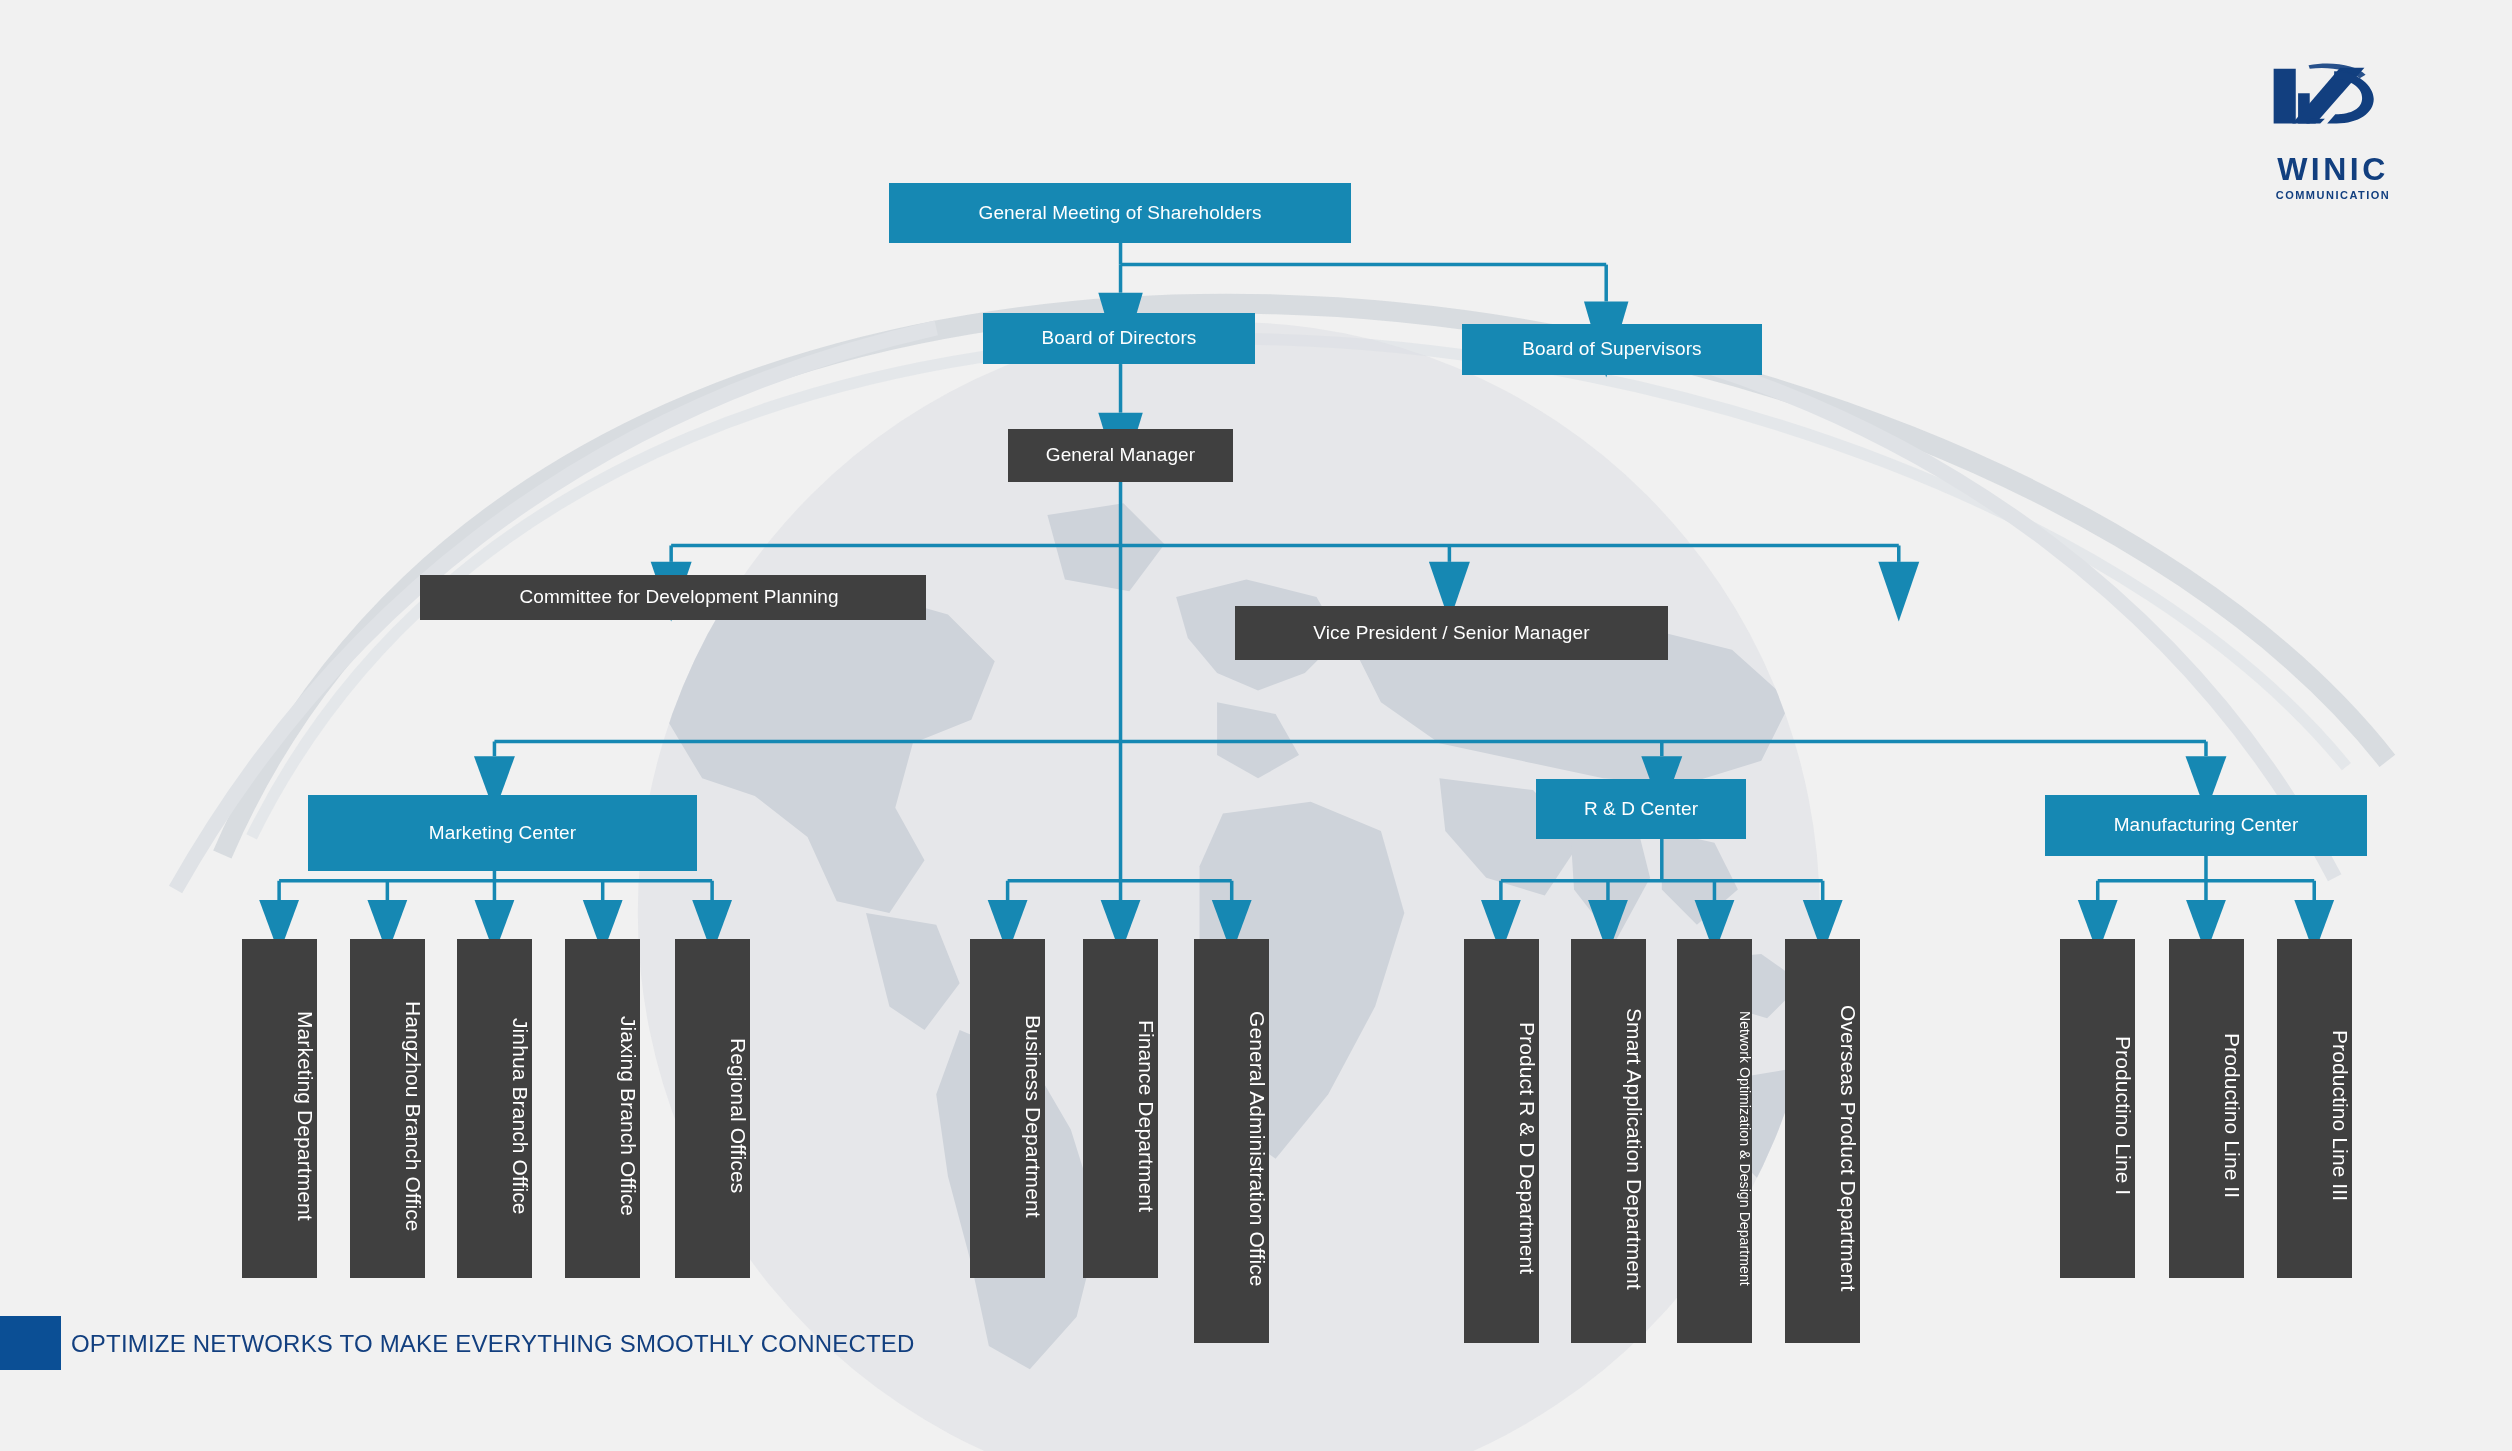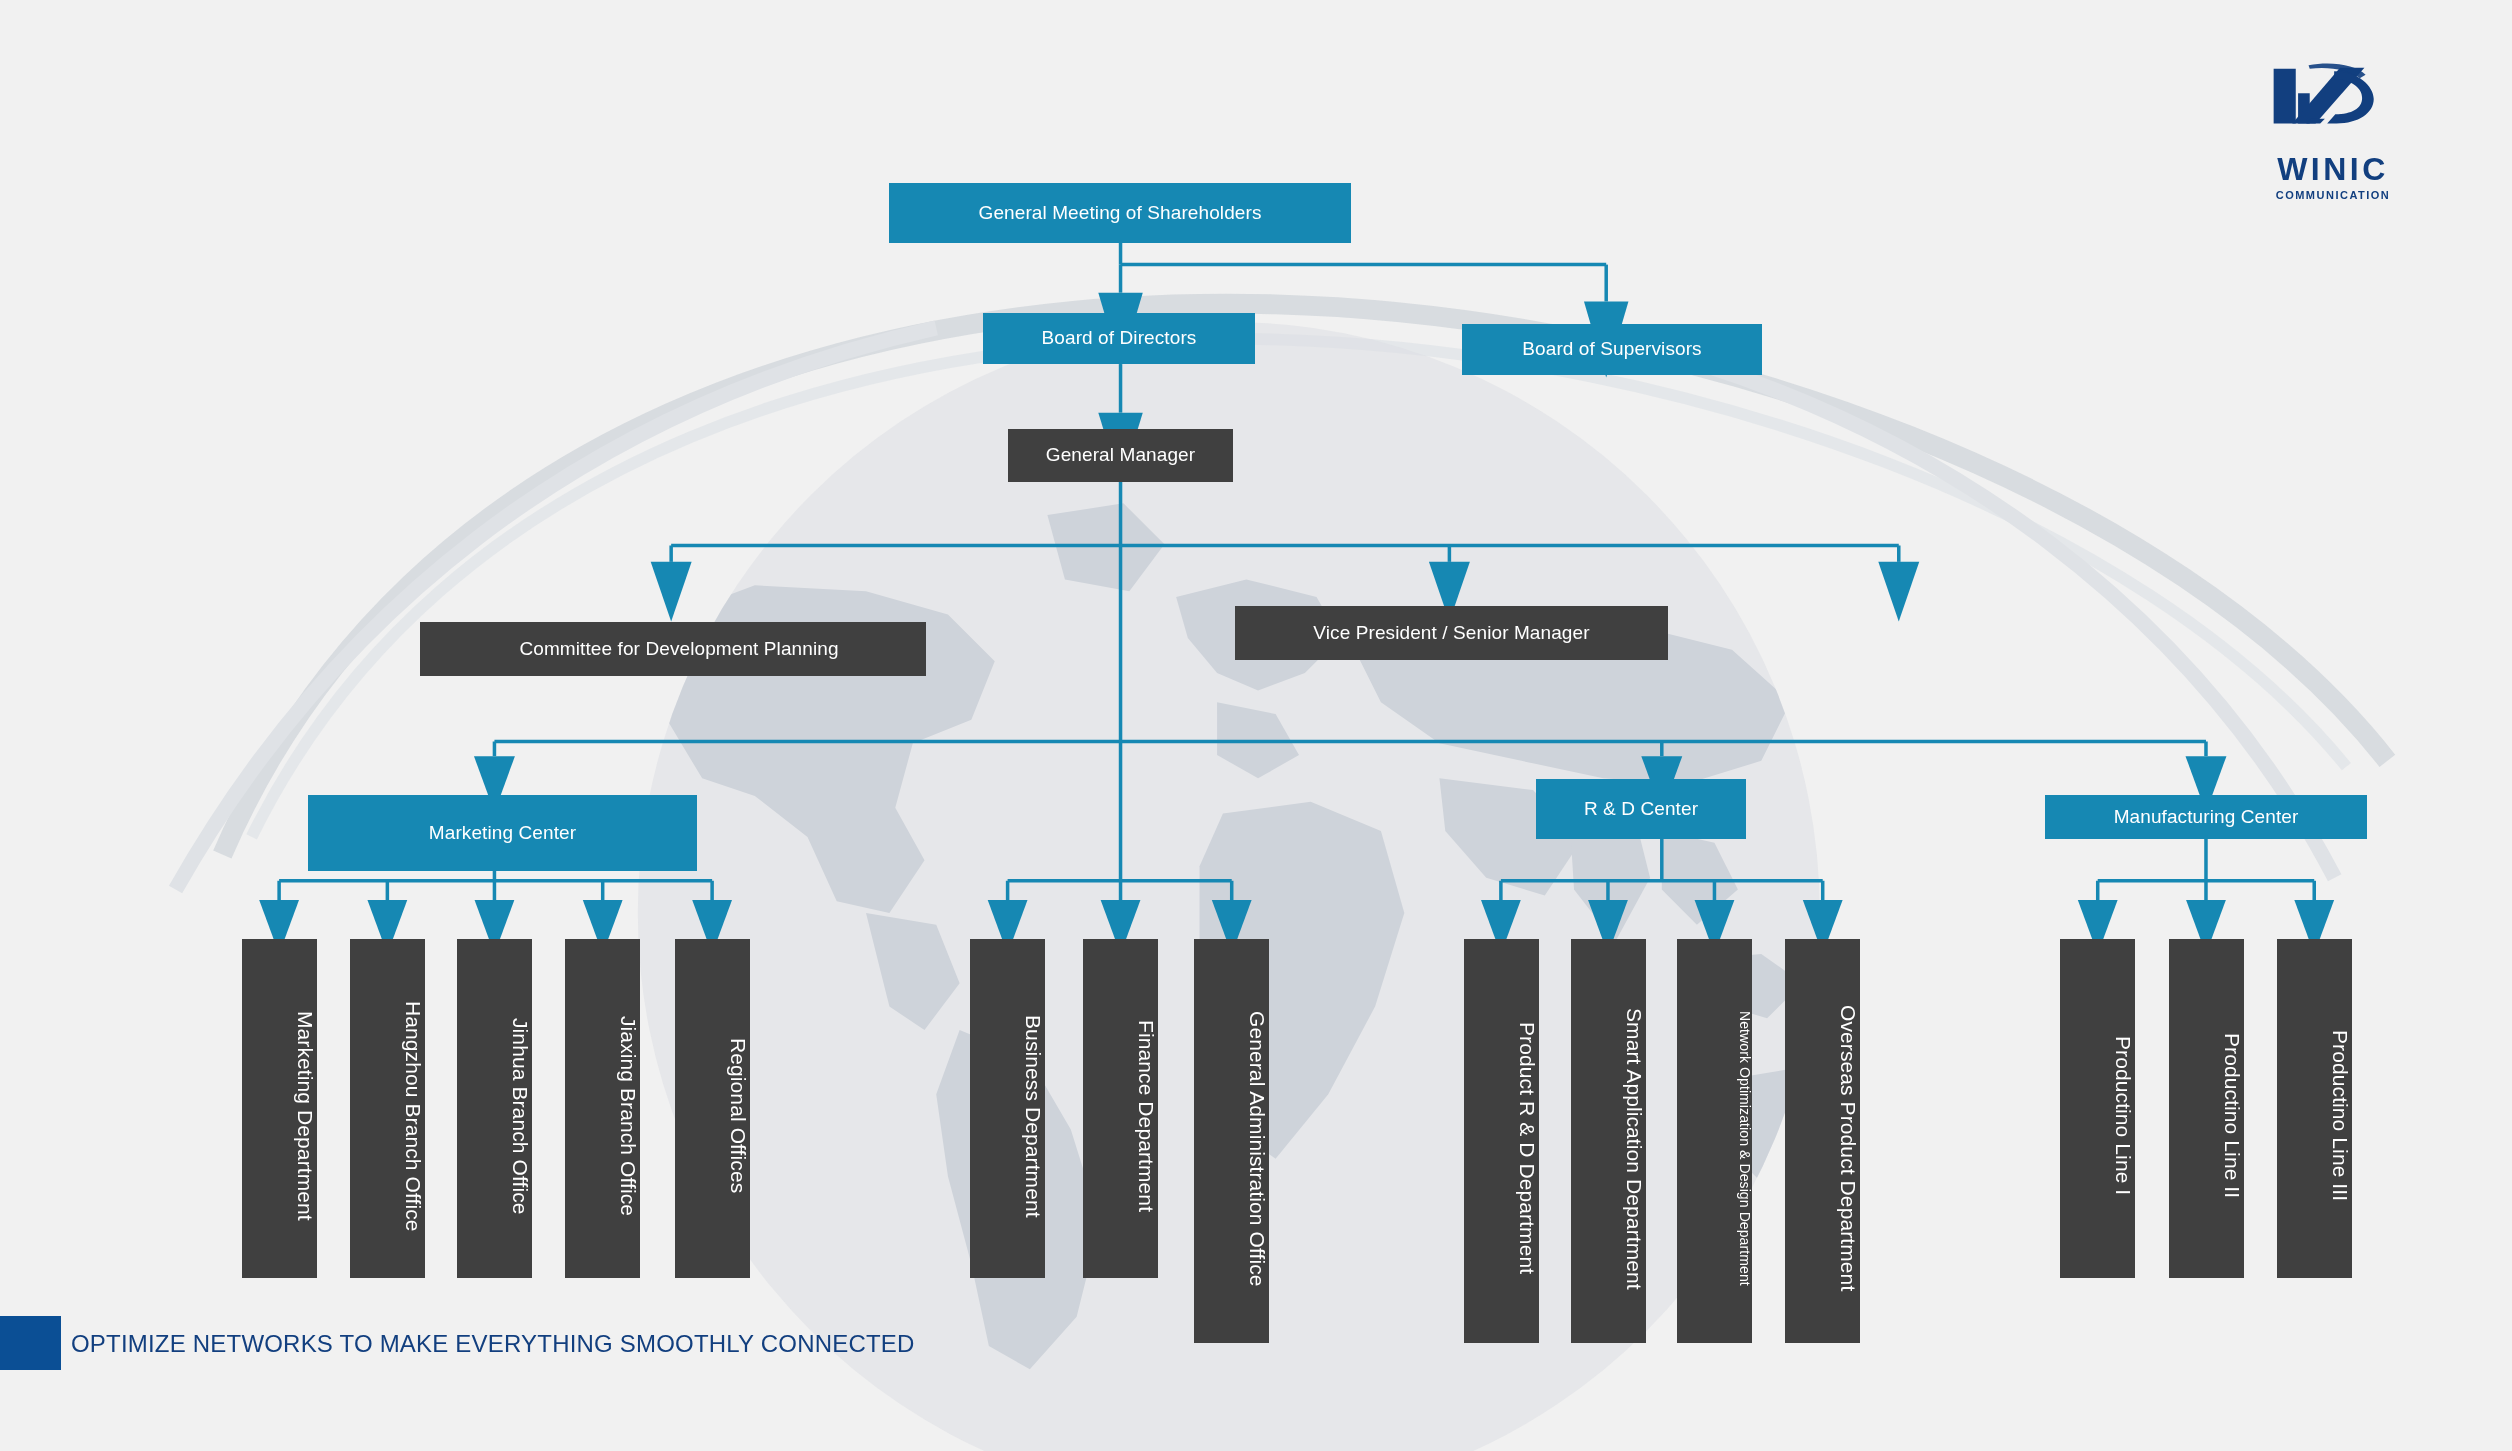--- a/index.html
+++ b/index.html
@@ -207,34 +207,34 @@
     <span>Board of Directors</span>
   </div>
   <div class="node dark h" style="left:1462px; top:324px; width:300px; height:51px;">
     <span>Board of Supervisors</span>
   </div>
 
   <div class="node light h" style="left:1008px; top:429px; width:225px; height:53px;">
     <span>General Manager</span>
   </div>
 
-  <div class="node light h" style="left:420px; top:622px; width:506px; height:54px;padding-left:12px;">
+  <div class="node light h" style="left:420px; top:575px; width:506px; height:45px;padding-left:12px;">
     <span>Committee for Development Planning</span>
   </div>
   <div class="node light h" style="left:1235px; top:606px; width:433px; height:54px;align-items:center;">
     <span>Vice President / Senior Manager</span>
   </div>
 
   <div class="node dark h" style="left:308px; top:795px; width:389px; height:76px;">
     <span>Marketing Center</span>
   </div>
   <div class="node dark h" style="left:1536px; top:779px; width:210px; height:60px;">
     <span>R &amp; D Center</span>
   </div>
-  <div class="node dark h" style="left:2045px; top:795px; width:322px; height:44px;">
+  <div class="node dark h" style="left:2045px; top:795px; width:322px; height:61px;">
     <span>Manufacturing Center</span>
   </div>
 
   <div class="node light v" style="left:242px; top:939px; width:75px; height:339px;">
     <span>Marketing Department</span>
   </div>
   <div class="node light v" style="left:350px; top:939px; width:75px; height:339px;">
     <span>Hangzhou Branch Office</span>
   </div>
   <div class="node light v" style="left:457px; top:939px; width:75px; height:339px;">

